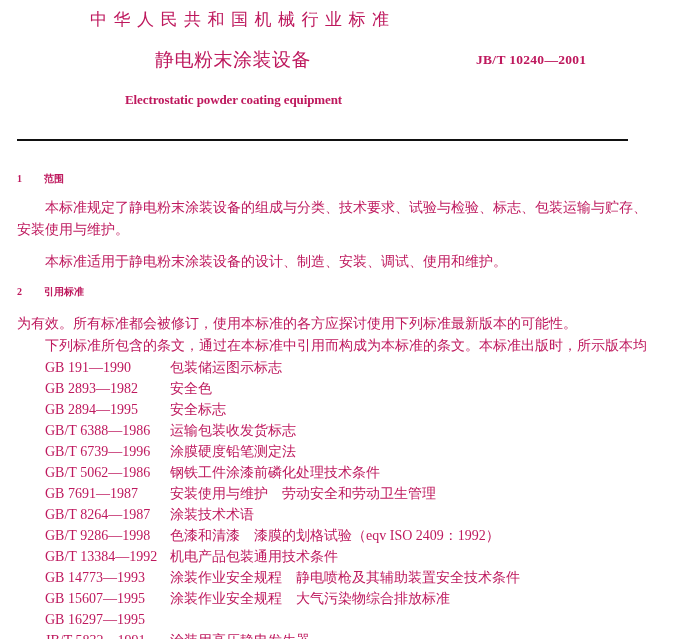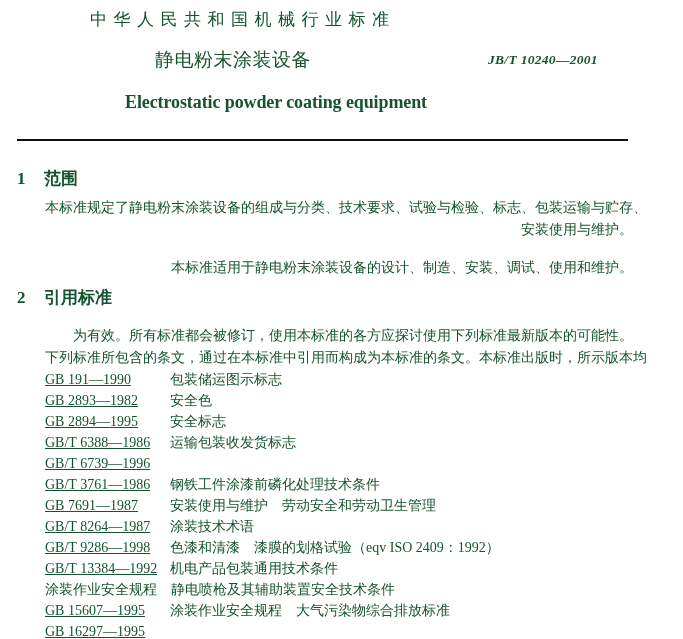--- a/index.html
+++ b/index.html
@@ -7,21 +7,21 @@
     padding: 0;
     background: #ffffff;
   }
   .page {
     position: relative;
     width: 659px;
     height: 639px;
     background: #ffffff;
     overflow: hidden;
     font-family: "Liberation Serif", "DejaVu Serif", serif;
-    color: #14532d;
+    color: #be185d;
   }
   
   .masthead-header {
     position: absolute;
     left: 90px;
     top: 8px;
     font-size: 17px;
     letter-spacing: 6.5px;
     white-space: nowrap;
     font-weight: 500;
@@ -29,33 +29,32 @@
   .doc-title {
     position: absolute;
     left: 155px;
     top: 47px;
     font-size: 19px;
     letter-spacing: 0.5px;
     white-space: nowrap;
   }
   .std-no {
     position: absolute;
-    left: 488px;
+    left: 476px;
     top: 52px;
     font-size: 13.5px;
     font-weight: bold;
     letter-spacing: 0.3px;
     white-space: nowrap;
-    font-style: italic;
   }
   .doc-title-en {
     position: absolute;
     left: 125px;
     top: 92px;
-    font-size: 18px;
+    font-size: 13px;
     font-weight: bold;
     letter-spacing: -0.1px;
     white-space: nowrap;
   }
   .rule {
     position: absolute;
     left: 17px;
     top: 139px;
     width: 611px;
     height: 2px;
@@ -66,45 +65,44 @@
     position: absolute;
     left: 17px;
     top: 160px;
     width: 616px;
     font-size: 14px;
     line-height: 22px;
   }
   .sec-heading {
     margin: 8px 0 0 0;
     font-weight: bold;
-    font-size: 17px;
+    font-size: 10px;
     line-height: 22px;
   }
   .sec-heading .sec-no {
     display: inline-block;
     min-width: 14px;
     margin-right: 13px;
   }
   .para { margin: 0; }
   .para.m7 { margin-top: 7px; }
-  .para.m5 { margin-top: 16px; }
-  .line { white-space: nowrap; text-align: right; }
+  .para.m5 { margin-top: 10px; }
+  .line { white-space: nowrap; }
   .line.indent { text-indent: 28px; }
   
   .ref-list { margin-top: 0; }
   .ref-row {
     display: flex;
     padding-left: 28px;
     line-height: 21px;
     white-space: nowrap;
   }
   .ref-code {
     width: 125px;
     flex: 0 0 125px;
-    text-decoration: underline;
   }
   .ref-title { flex: 1; }
 </style>
 </head>
 <body>
 
 <div class="page">
 
   <div class="masthead-header">中华人民共和国机械行业标准</div>
 
@@ -156,24 +154,25 @@
     <span class="ref-title">安全标志</span>
   </div>
 
   <div class="ref-row">
     <span class="ref-code">GB/T 6388—1986</span>
     <span class="ref-title">运输包装收发货标志</span>
   </div>
 
   <div class="ref-row">
     <span class="ref-code">GB/T 6739—1996</span>
-  </div>
-
-  <div class="ref-row">
-    <span class="ref-code">GB/T 3761—1986</span>
+    <span class="ref-title">涂膜硬度铅笔测定法</span>
+  </div>
+
+  <div class="ref-row">
+    <span class="ref-code">GB/T 5062—1986</span>
     <span class="ref-title">钢铁工件涂漆前磷化处理技术条件</span>
   </div>
 
   <div class="ref-row">
     <span class="ref-code">GB 7691—1987</span>
     <span class="ref-title">安装使用与维护　劳动安全和劳动卫生管理</span>
   </div>
 
   <div class="ref-row">
     <span class="ref-code">GB/T 8264—1987</span>
@@ -184,20 +183,21 @@
     <span class="ref-code">GB/T 9286—1998</span>
     <span class="ref-title">色漆和清漆　漆膜的划格试验（eqv ISO 2409：1992）</span>
   </div>
 
   <div class="ref-row">
     <span class="ref-code">GB/T 13384—1992</span>
     <span class="ref-title">机电产品包装通用技术条件</span>
   </div>
 
   <div class="ref-row">
+    <span class="ref-code">GB 14773—1993</span>
     <span class="ref-title">涂装作业安全规程　静电喷枪及其辅助装置安全技术条件</span>
   </div>
 
   <div class="ref-row">
     <span class="ref-code">GB 15607—1995</span>
     <span class="ref-title">涂装作业安全规程　大气污染物综合排放标准</span>
   </div>
 
   <div class="ref-row">
     <span class="ref-code">GB 16297—1995</span>

